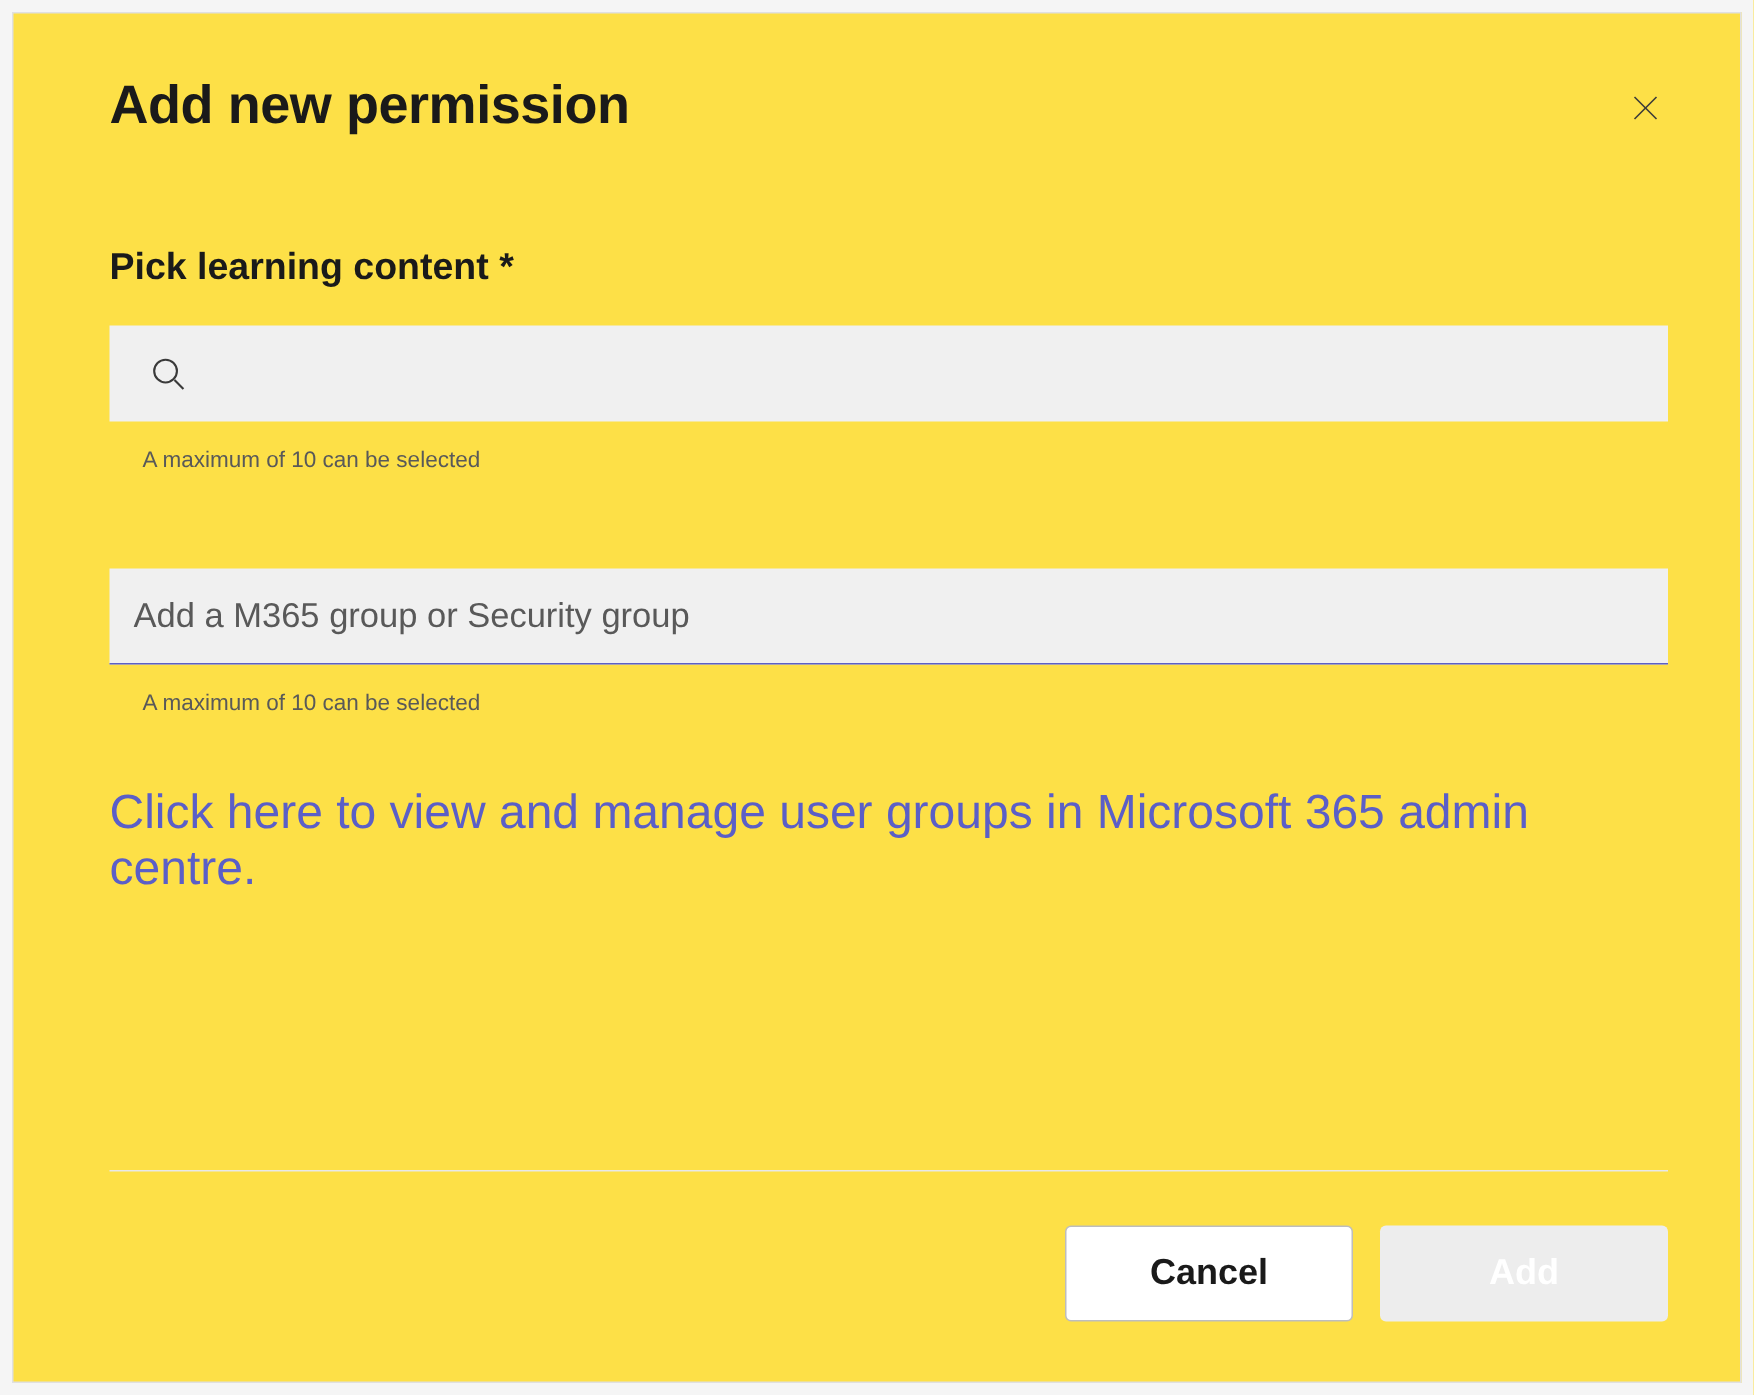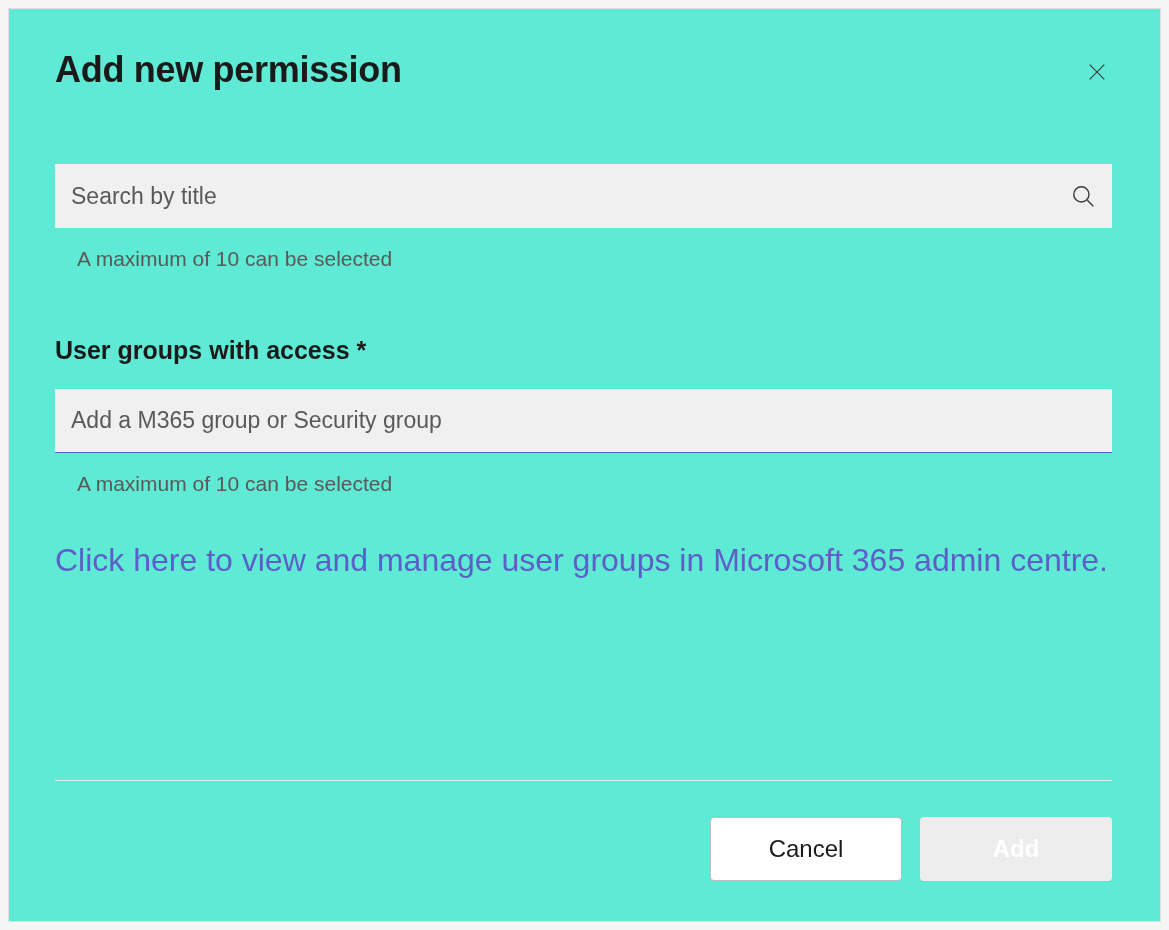--- a/index.html
+++ b/index.html
@@ -8,25 +8,25 @@
       padding: 0;
     }
     body {
       font-family: 'Segoe UI', -apple-system, BlinkMacSystemFont, sans-serif;
       background: #f5f5f5;
       padding: 8px;
       width: 1169px;
       height: 930px;
     }
     .dialog {
-      background: #5eead4;
+      background: #fde047;
       border: 1px solid #e0e0e0;
       width: 100%;
       height: 100%;
-      padding: 40px 48px 40px 46px;
+      padding: 40px 48px 40px 64px;
       display: flex;
       flex-direction: column;
       position: relative;
     }
     .dialog-header {
       display: flex;
       justify-content: space-between;
       align-items: flex-start;
       margin-bottom: 70px;
     }
@@ -90,21 +90,21 @@
     }
     .search-icon {
       width: 26px;
       height: 26px;
       stroke: #3a3a3a;
       stroke-width: 1.3;
       fill: none;
       margin-left: 10px;
     }
     .helper-text {
-      font-size: 21px;
+      font-size: 15px;
       color: #595959;
       margin-top: 14px;
       margin-left: 22px;
       line-height: 1.6;
     }
     .link-text {
       font-size: 32px;
       color: #5b5fc7;
       text-decoration: none;
       cursor: pointer;
@@ -119,21 +119,21 @@
       justify-content: flex-end;
       gap: 18px;
     }
     .btn {
       font-size: 24px;
       font-family: inherit;
       height: 64px;
       min-width: 192px;
       border-radius: 4px;
       cursor: pointer;
-      font-weight: 400;
+      font-weight: 700;
     }
     .btn-secondary {
       background: #ffffff;
       border: 1px solid #bdbdbd;
       color: #1a1a1a;
     }
     .btn-primary {
       background: #ededed;
       border: none;
       color: #ffffff;
@@ -150,32 +150,31 @@
     <h1 class="dialog-title">Add new permission</h1>
     <button class="close-btn">
       <svg viewBox="0 0 24 24" fill="none">
         <line x1="4" y1="4" x2="20" y2="20"></line>
         <line x1="20" y1="4" x2="4" y2="20"></line>
       </svg>
     </button>
   </div>
 
   <div class="field-group">
+    <label class="field-label">Pick learning content *</label>
     <div class="input-wrap">
-      <input type="text" placeholder="Search by title" style="">
       <svg class="search-icon" viewBox="0 0 24 24">
         <circle cx="10.5" cy="10.5" r="7"></circle>
         <line x1="16" y1="16" x2="21.5" y2="21.5"></line>
       </svg>
     </div>
     <div class="helper-text">A maximum of 10 can be selected</div>
   </div>
 
   <div class="field-group second">
-    <label class="field-label">User groups with access *</label>
     <div class="input-wrap underlined">
       <input type="text" placeholder="Add a M365 group or Security group" style="">
     </div>
     <div class="helper-text">A maximum of 10 can be selected</div>
   </div>
 
   <a class="link-text">Click here to view and manage user groups in Microsoft 365 admin centre.</a>
 
   <div class="dialog-footer">
     <button class="btn btn-secondary">Cancel</button>

